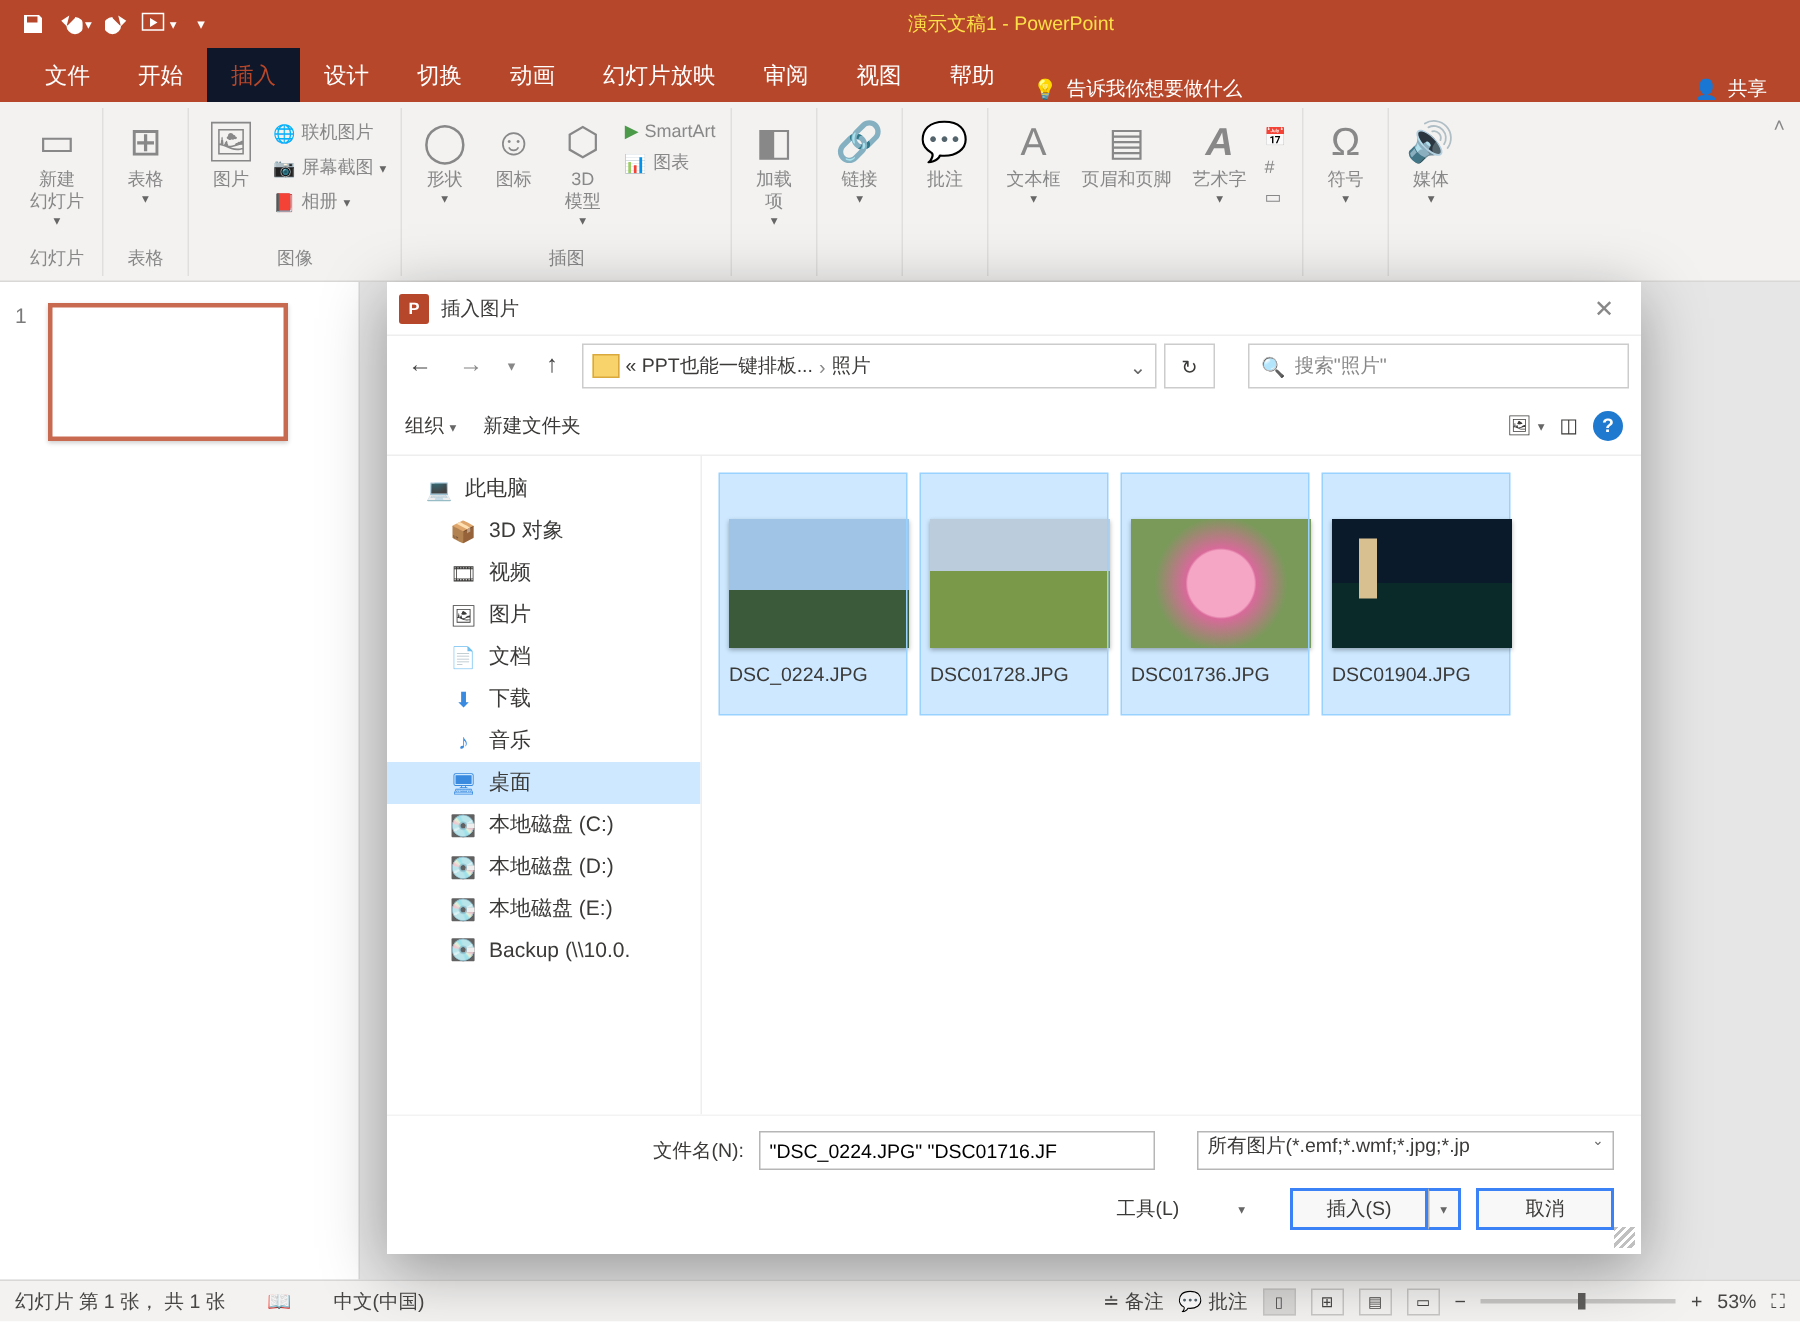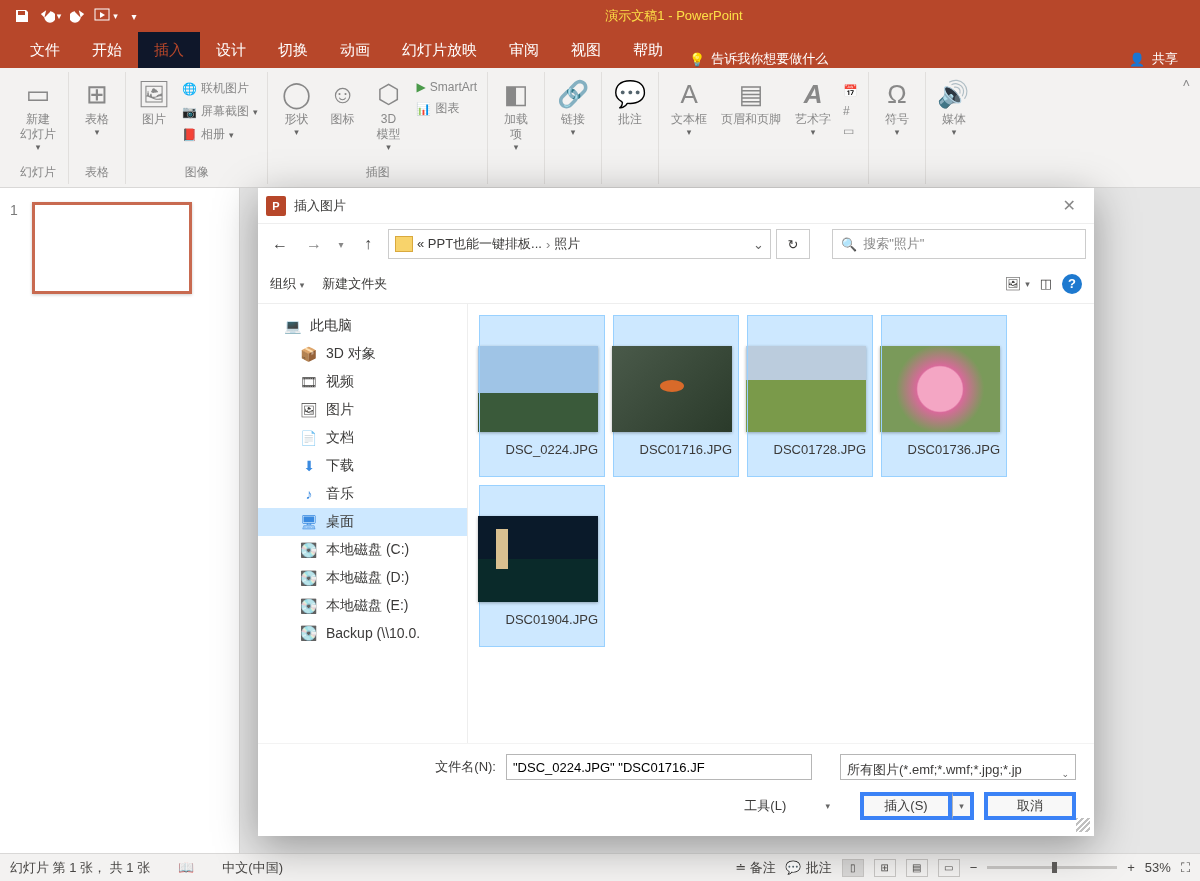--- a/index.html
+++ b/index.html
@@ -62,31 +62,31 @@
 .dlg-toolbar .right { margin-left: auto; display: flex; align-items: center; gap: 10px; }
 .dlg-body { flex: 1; display: flex; overflow: hidden; }
 .dlg-side { width: 210px; border-right: 1px solid #eee; overflow-y: auto; padding: 8px 0; position: relative; }
 .dlg-side::-webkit-scrollbar { width: 18px; }
 .dlg-side::-webkit-scrollbar-thumb { background: #cdcdcd; }
 .tree-item { display: flex; align-items: center; gap: 8px; padding: 5px 10px 5px 26px; font-size: 14px; cursor: pointer; }
 .tree-item.sub { padding-left: 42px; }
 .tree-item.selected { background: #cde8ff; }
 .tree-ic { width: 18px; height: 16px; display: flex; align-items: center; justify-content: center; font-size: 14px; }
 .dlg-files { flex: 1; padding: 12px; display: flex; flex-wrap: wrap; gap: 10px; align-content: flex-start; }
-.file-item { width: 124px; height: 160px; display: flex; flex-direction: column; align-items: flex-end; padding: 6px; cursor: pointer; }
+.file-item { width: 124px; height: 160px; display: flex; flex-direction: column; align-items: flex-start; padding: 6px; cursor: pointer; }
 .file-item.sel { background: #cde8ff; outline: 1px solid #99d1ff; }
 .file-thumb { width: 120px; height: 86px; background: #888; box-shadow: 0 1px 3px rgba(0,0,0,.3); margin-top: 24px; margin-bottom: 10px; }
 .file-name { font-size: 13px; text-align: center; }
 .dlg-footer { padding: 10px 18px 16px 18px; display: flex; flex-direction: column; gap: 12px; border-top: 1px solid #f3f3f3; }
 .fn-row { display: flex; align-items: center; gap: 10px; }
 .fn-label { width: 220px; text-align: right; font-size: 13px; }
 .fn-input { flex: 1; height: 26px; border: 1px solid #b6b6b6; padding: 0 6px; font-size: 13px; }
-.ftype-select { width: 236px; height: 26px; border: 1px solid #b6b6b6; padding: 0 6px; font-size: 13px; display: flex; align-items: flex-end; justify-content: space-between; }
+.ftype-select { width: 278px; height: 26px; border: 1px solid #b6b6b6; padding: 0 6px; font-size: 13px; display: flex; align-items: flex-start; justify-content: space-between; }
 .btn-row { display: flex; align-items: center; gap: 10px; justify-content: flex-end; }
-.dlg-btn { min-width: 92px; height: 28px; border: 4px solid #3b82f6; background: #f8f8f8; display: flex; align-items: center; justify-content: center; font-size: 13px; cursor: pointer; }
+.dlg-btn { min-width: 92px; height: 28px; border: 2px solid #3b82f6; background: #f8f8f8; display: flex; align-items: center; justify-content: center; font-size: 13px; cursor: pointer; }
 .split-btn { display: flex; }
 .split-btn .drop { width: 22px; border-left: 1px solid #b6b6b6; display: flex; align-items: center; justify-content: center; }
 .help-ic { width: 20px; height: 20px; background: #1e79cf; color: #fff; border-radius: 50%; display: flex; align-items: center; justify-content: center; font-size: 13px; font-weight: bold; }
 .tool-drop { display: flex; align-items: center; gap: 16px; margin-right: 20px; font-size: 13px; }
 
 
 .t0 { background: linear-gradient(#9fc4e6 55%, #3a5a3a 55%); }
 .t1 { background: linear-gradient(135deg,#4a5a4a,#2a3a2a); position:relative; }
 .t1::after { content:""; position:absolute; left:40%; top:40%; width:24px; height:12px; background:#d86a2a; border-radius:50%; }
 .t2 { background: linear-gradient(#bcd 40%, #7a9a4a 40%); }
@@ -425,24 +425,20 @@
           <span class="tree-ic">💽</span>
           <span>Backup (\\10.0.</span>
         </div>
     </div>
     <div class="dlg-files">
       <div class="file-item sel">
           <div class="file-thumb t0"></div>
           <div class="file-name">DSC_0224.JPG</div>
         </div>
       <div class="file-item sel">
-          <div class="file-thumb t1"></div>
-          <div class="file-name">DSC01716.JPG</div>
-        </div>
-      <div class="file-item sel">
           <div class="file-thumb t2"></div>
           <div class="file-name">DSC01728.JPG</div>
         </div>
       <div class="file-item sel">
           <div class="file-thumb t3"></div>
           <div class="file-name">DSC01736.JPG</div>
         </div>
       <div class="file-item sel">
           <div class="file-thumb t4"></div>
           <div class="file-name">DSC01904.JPG</div>

